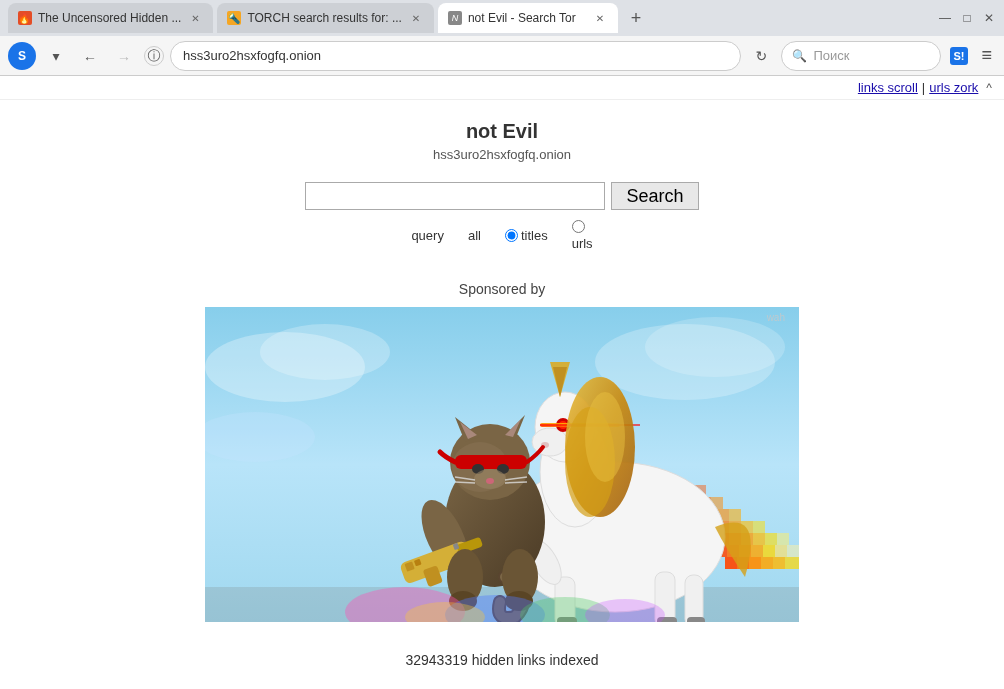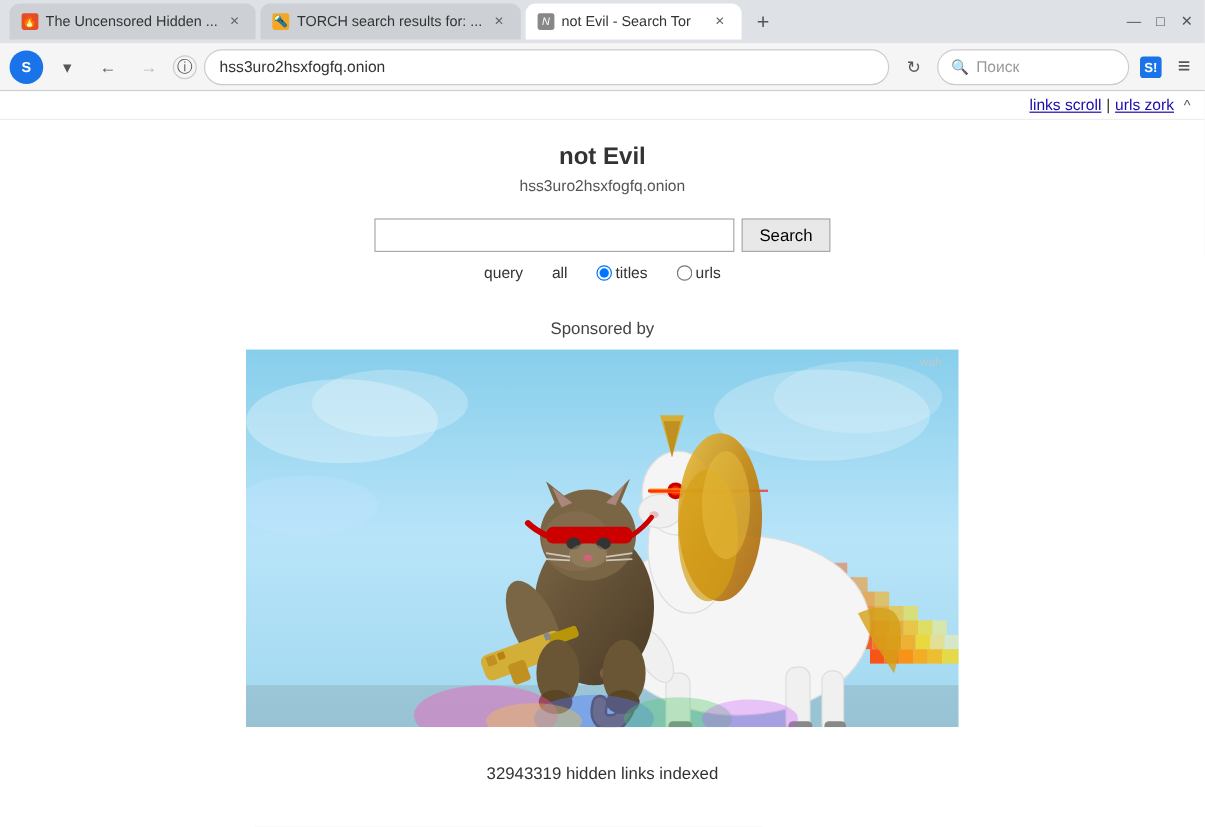--- a/index.html
+++ b/index.html
@@ -218,21 +218,21 @@
       border: 1px solid #aaa;
       padding: 0 8px;
       font-size: 14px;
       outline: none;
     }
     .search-button {
       height: 28px;
       padding: 0 14px;
       background: #e8e8e8;
       border: 1px solid #aaa;
-      font-size: 14px;
+      font-size: 18px;
       cursor: pointer;
     }
     .search-options {
       display: flex;
       align-items: center;
       gap: 24px;
       font-size: 13px;
       color: #333;
       margin-bottom: 30px;
     }
@@ -346,21 +346,21 @@
     <button class="search-button">Search</button>
   </div>
 
   <div class="search-options">
     <span>query</span>
     <span>all</span>
     <span style="display:flex; align-items:center; gap:3px;">
       <input type="radio" name="searchtype" checked="" style="">
       <span>titles</span>
     </span>
-    <span style="display:flex; align-items:center; gap:3px;">
+    <span style="display:flex; align-items:flex-start; gap:3px;flex-direction:column;">
       <input type="radio" name="searchtype" style="">
       <span>urls</span>
     </span>
   </div>
 
   <div class="sponsored-label">Sponsored by</div>
 
   <div class="illustration-container">
     <svg width="594" height="315" viewBox="0 0 594 315" xmlns="http://www.w3.org/2000/svg">
 

